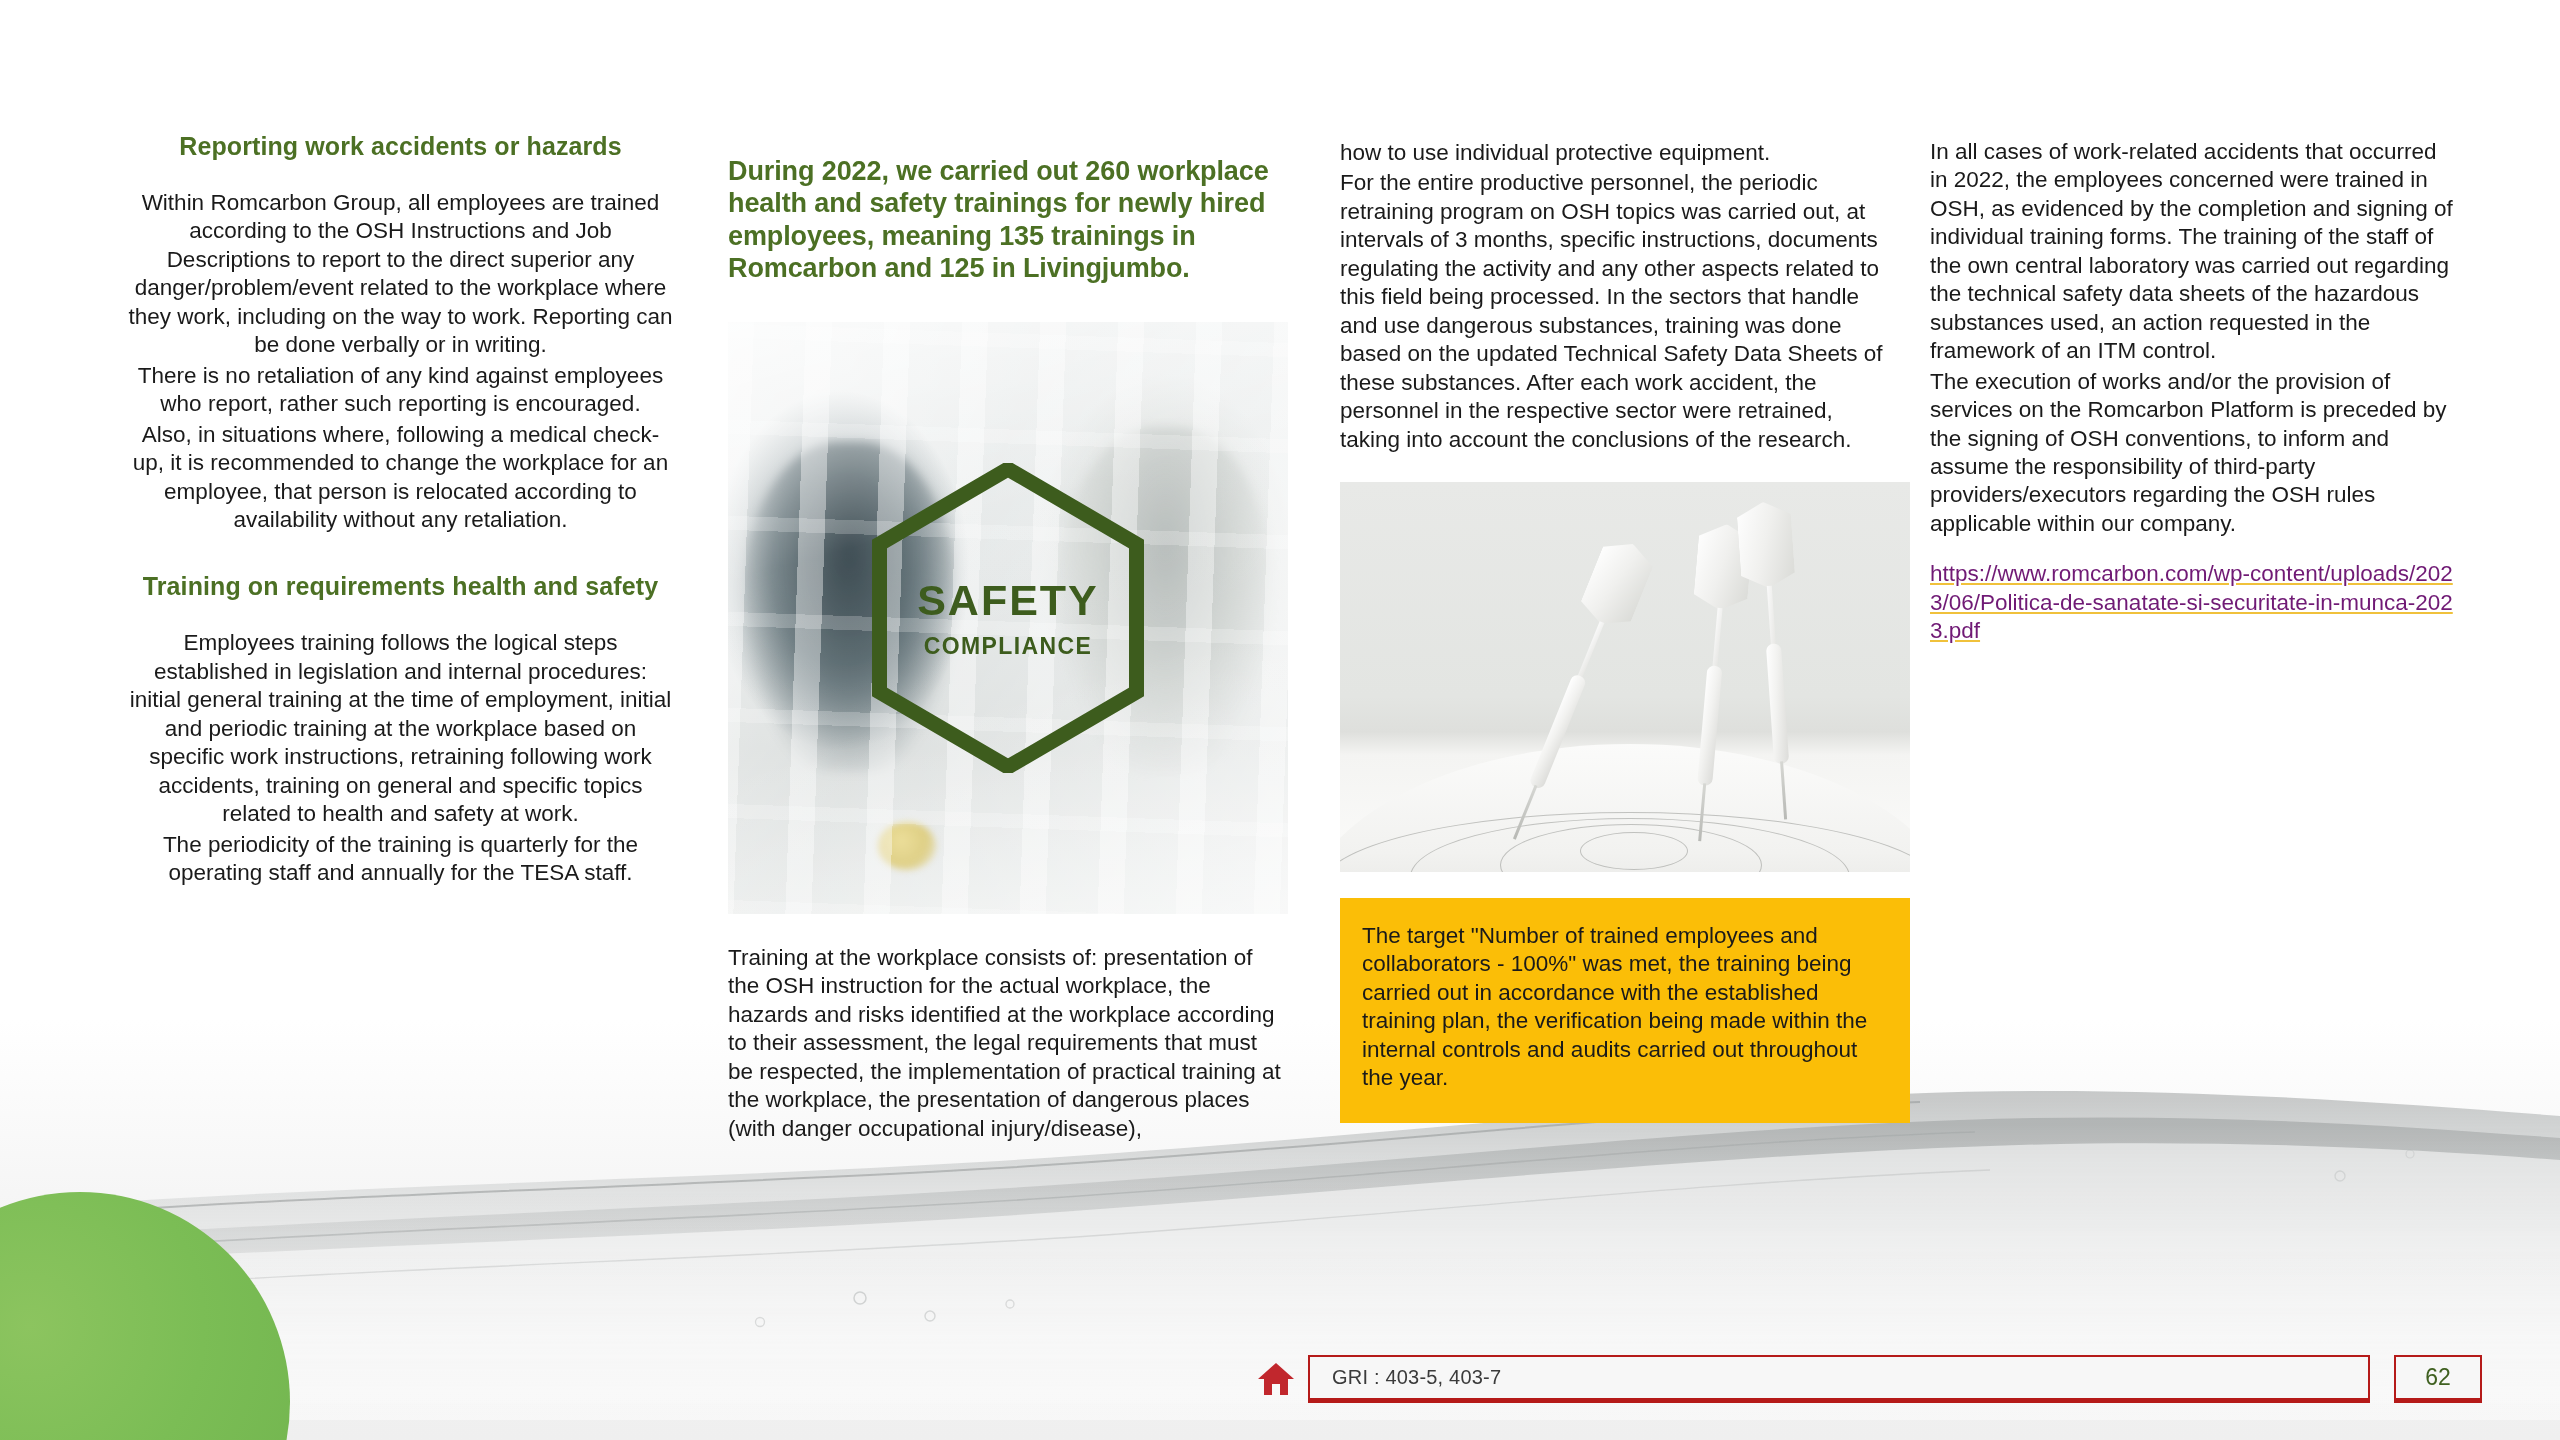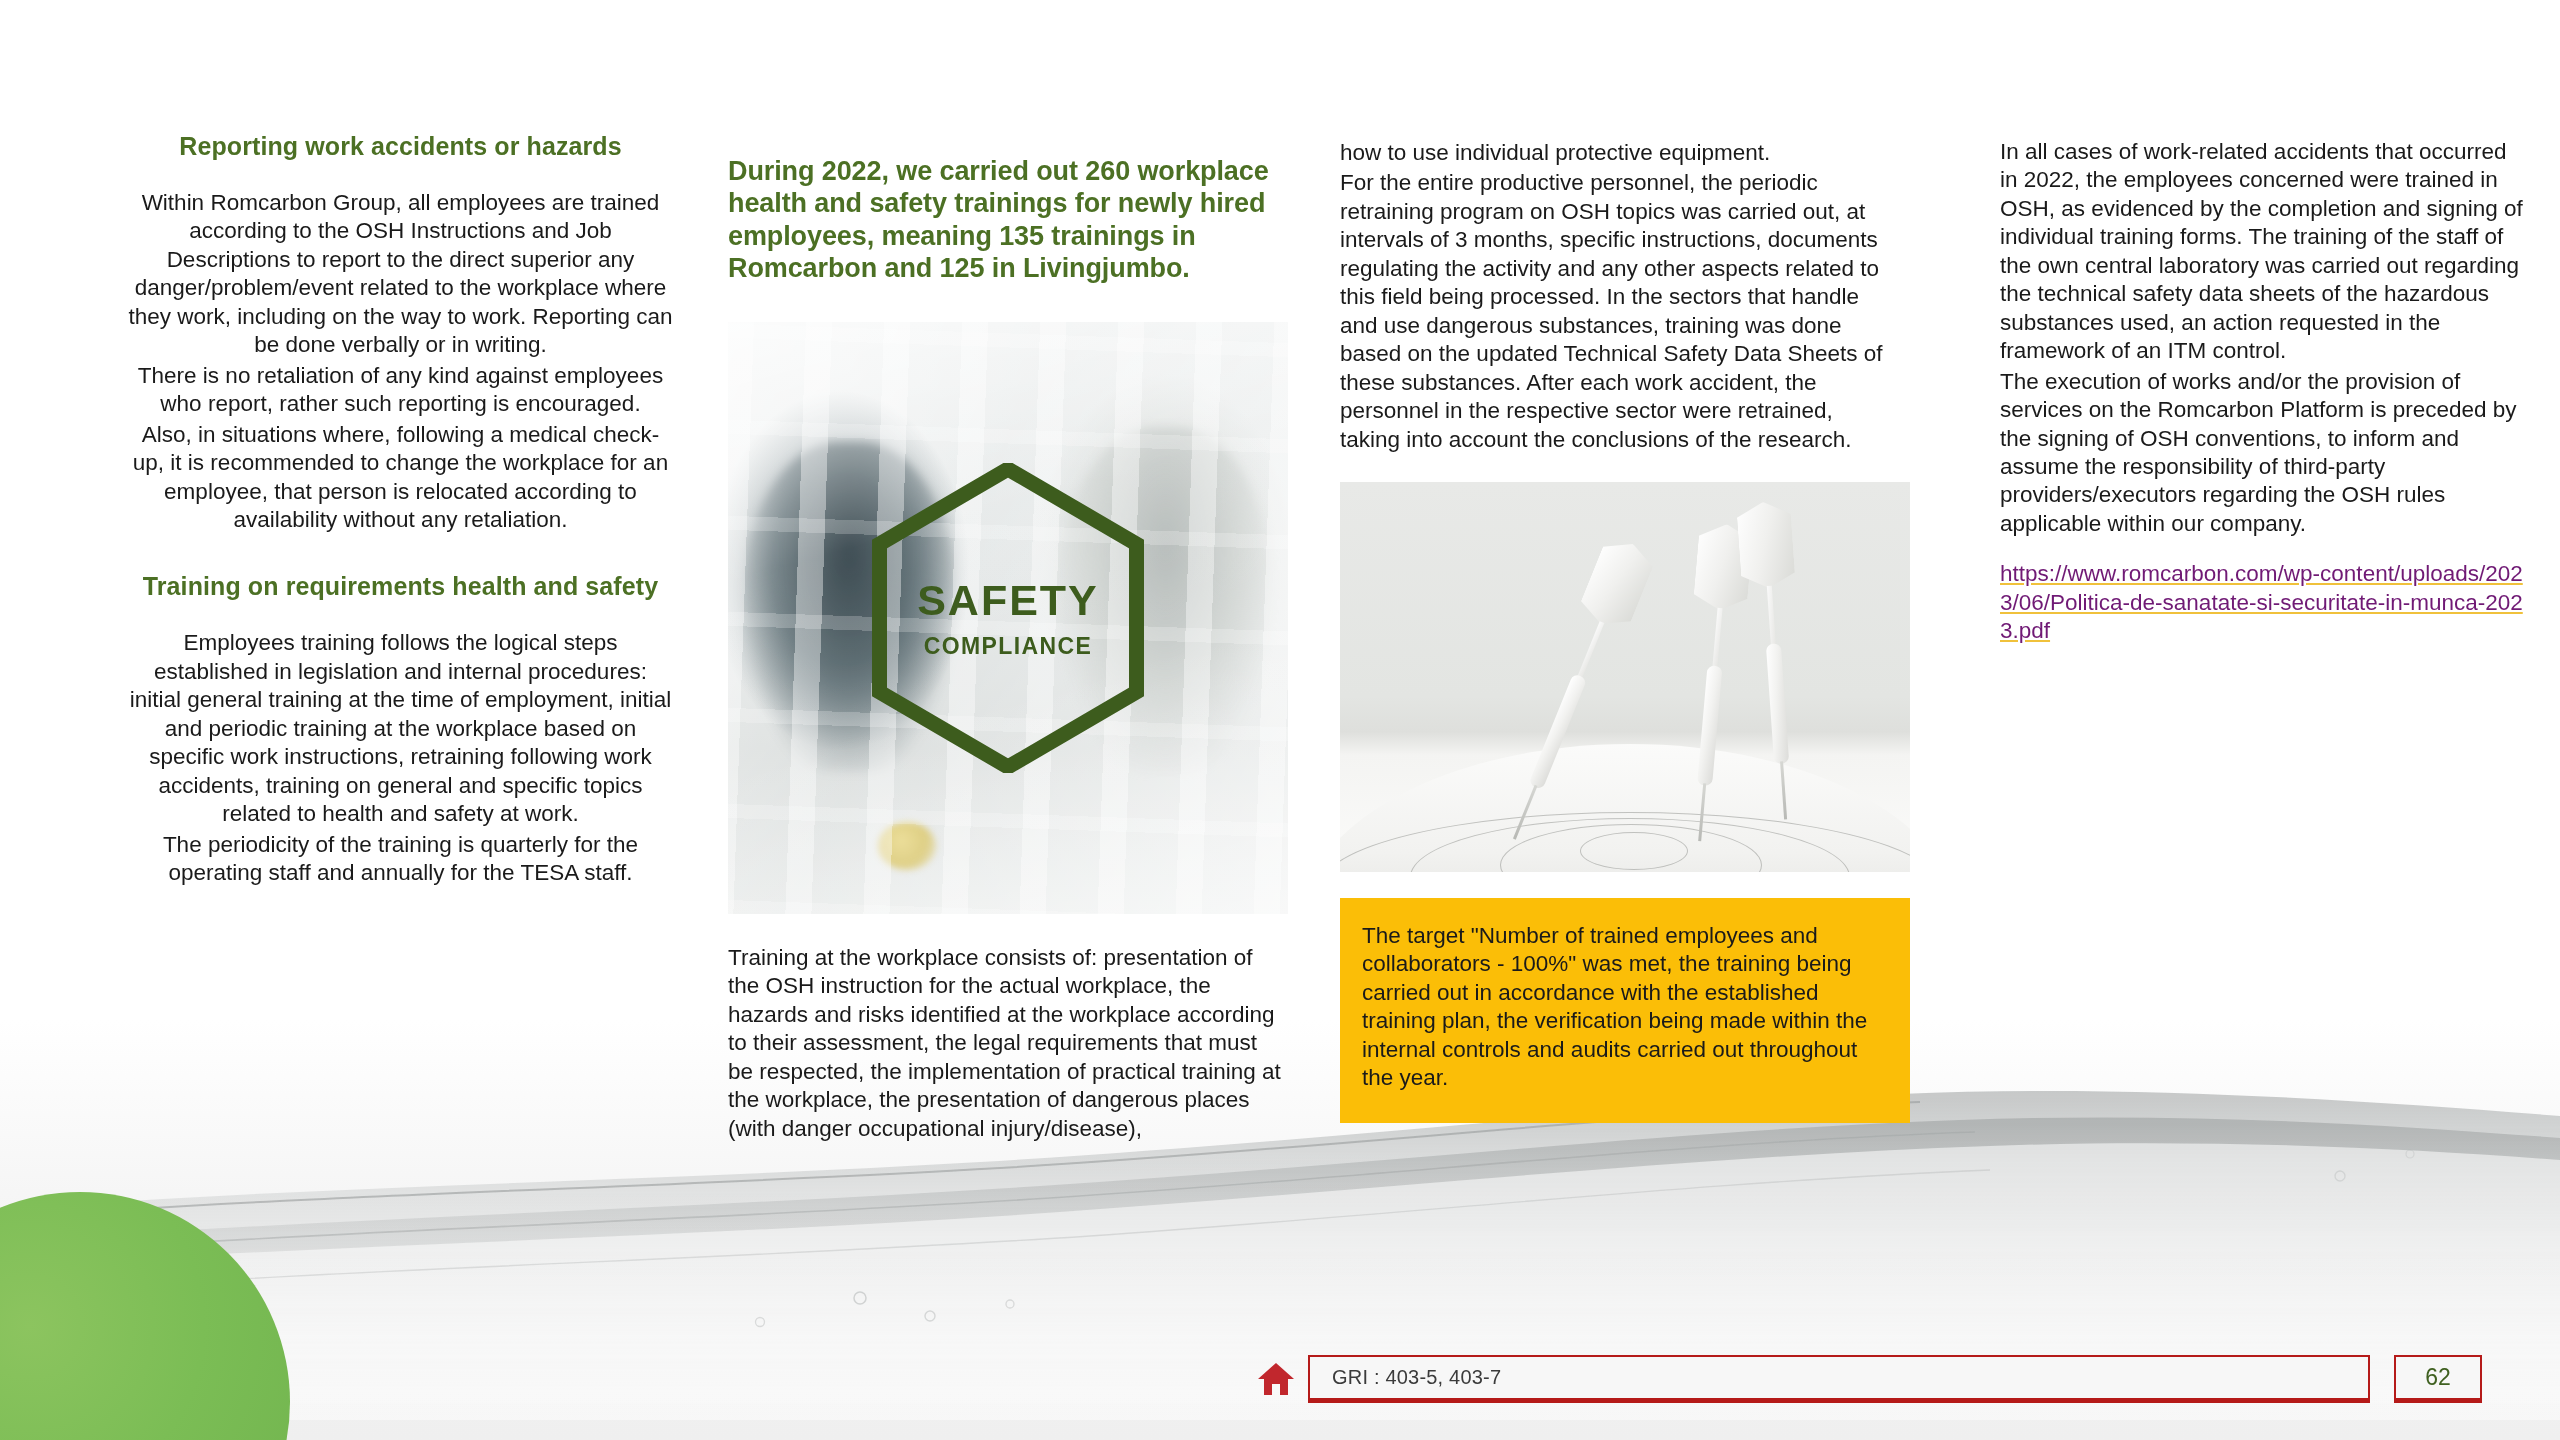--- a/index.html
+++ b/index.html
@@ -43,21 +43,21 @@
     background: radial-gradient(circle at 38% 32%, #8cc45f 0%, #7bbd55 45%, #6fb24d 100%);
     z-index: 3;
   }
 
   
   .col { position: absolute; z-index: 5; }
 
   .col-1 { left: 128px;  top: 130px;  width: 545px; text-align: center; }
   .col-2 { left: 728px;  top: 155px;  width: 560px; }
   .col-3 { left: 1340px; top: 139px;  width: 545px; }
-  .col-4 { left: 2000px; top: 138px;  width: 530px; }
+  .col-4 { left: 1930px; top: 138px;  width: 530px; }
 
   h2.section-title {
     color: #4c7024;
     font-size: 25px;
     font-weight: bold;
     line-height: 1.32;
     letter-spacing: 0.1px;
     margin-bottom: 26px;
   }
 

